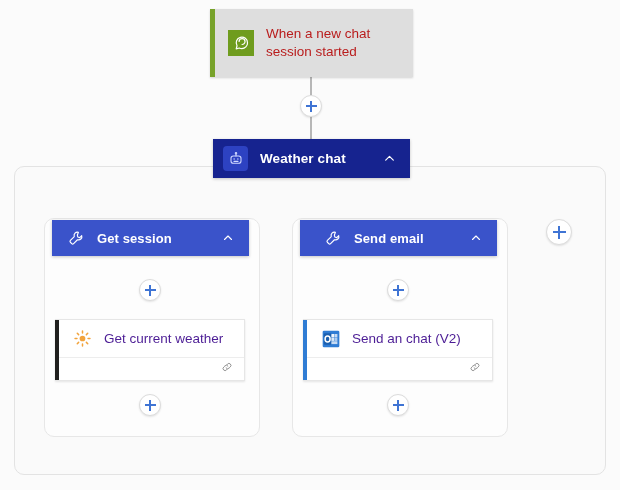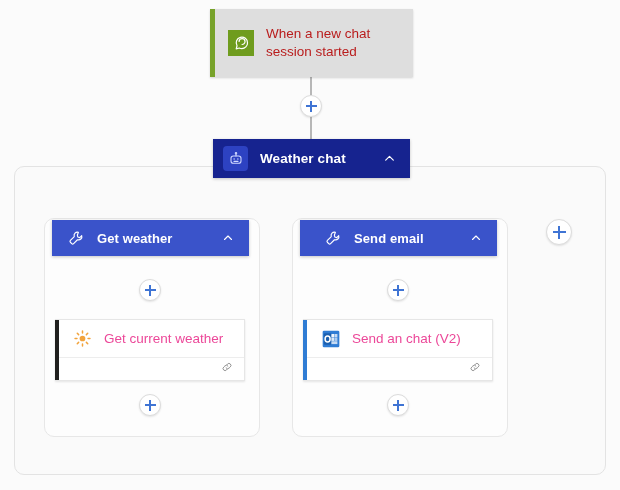--- a/index.html
+++ b/index.html
@@ -177,21 +177,21 @@
     height: 21px;
     margin-left: 13px;
     flex: 0 0 auto;
     display: flex;
     align-items: center;
     justify-content: center;
   }
   .action .atitle {
     margin-left: 11px;
     font-size: 13.5px;
-    color: #ec4899;
+    color: #4c1d95;
     white-space: nowrap;
     overflow: hidden;
   }
   .action .afoot {
     flex: 1 1 auto;
     display: flex;
     align-items: center;
     justify-content: flex-end;
     padding-right: 10px;
   }
@@ -293,21 +293,21 @@
       </svg>
     </div>
   </div>
 
   <div class="node tool left">
     <div class="nodeicon">
       <svg width="16" height="16" viewBox="0 0 24 24" fill="none" stroke="#ffffff" stroke-width="1.7" stroke-linecap="round" stroke-linejoin="round">
         <path d="M15.6 3.4a5 5 0 0 0-6.2 6.4L3.6 15.6a2 2 0 0 0 0 2.8l2 2a2 2 0 0 0 2.8 0l5.8-5.8a5 5 0 0 0 6.4-6.2l-3 3-2.8-.8-.8-2.8z"></path>
       </svg>
     </div>
-    <div class="nodelabel">Get weather</div>
+    <div class="nodelabel">Get session</div>
     <div class="chev">
       <svg width="12" height="12" viewBox="0 0 24 24" fill="none" stroke="#ffffff" stroke-width="2.3" stroke-linecap="round" stroke-linejoin="round">
         <path d="M5 15l7-7 7 7"></path>
       </svg>
     </div>
   </div>
 
   <div class="node tool right">
     <div class="nodeicon">
       <svg width="16" height="16" viewBox="0 0 24 24" fill="none" stroke="#ffffff" stroke-width="1.7" stroke-linecap="round" stroke-linejoin="round">

